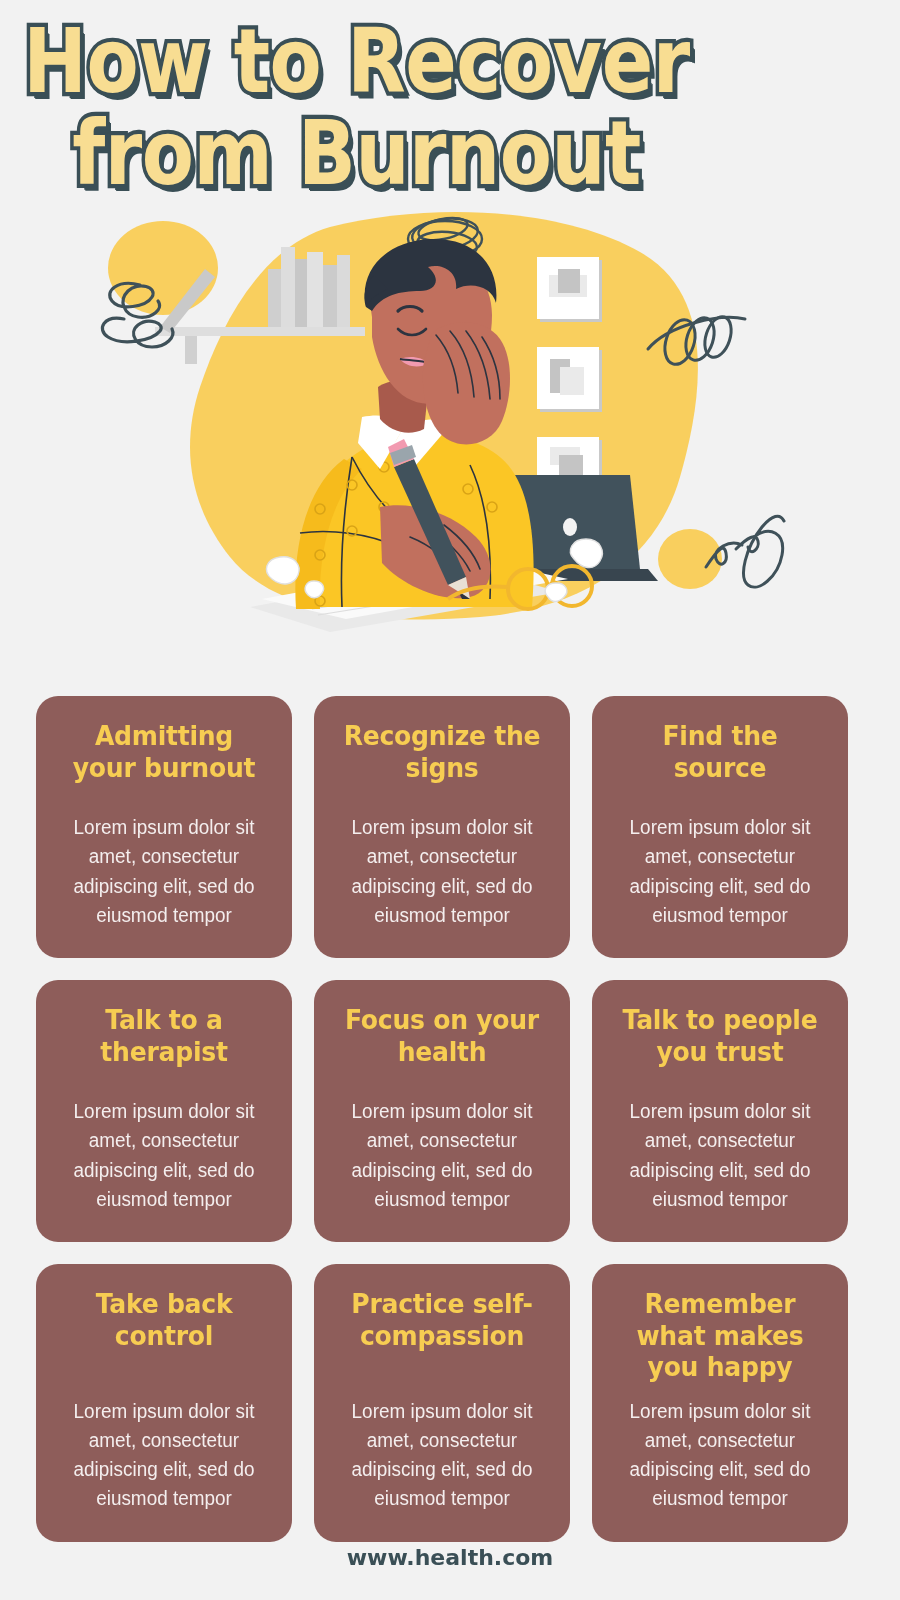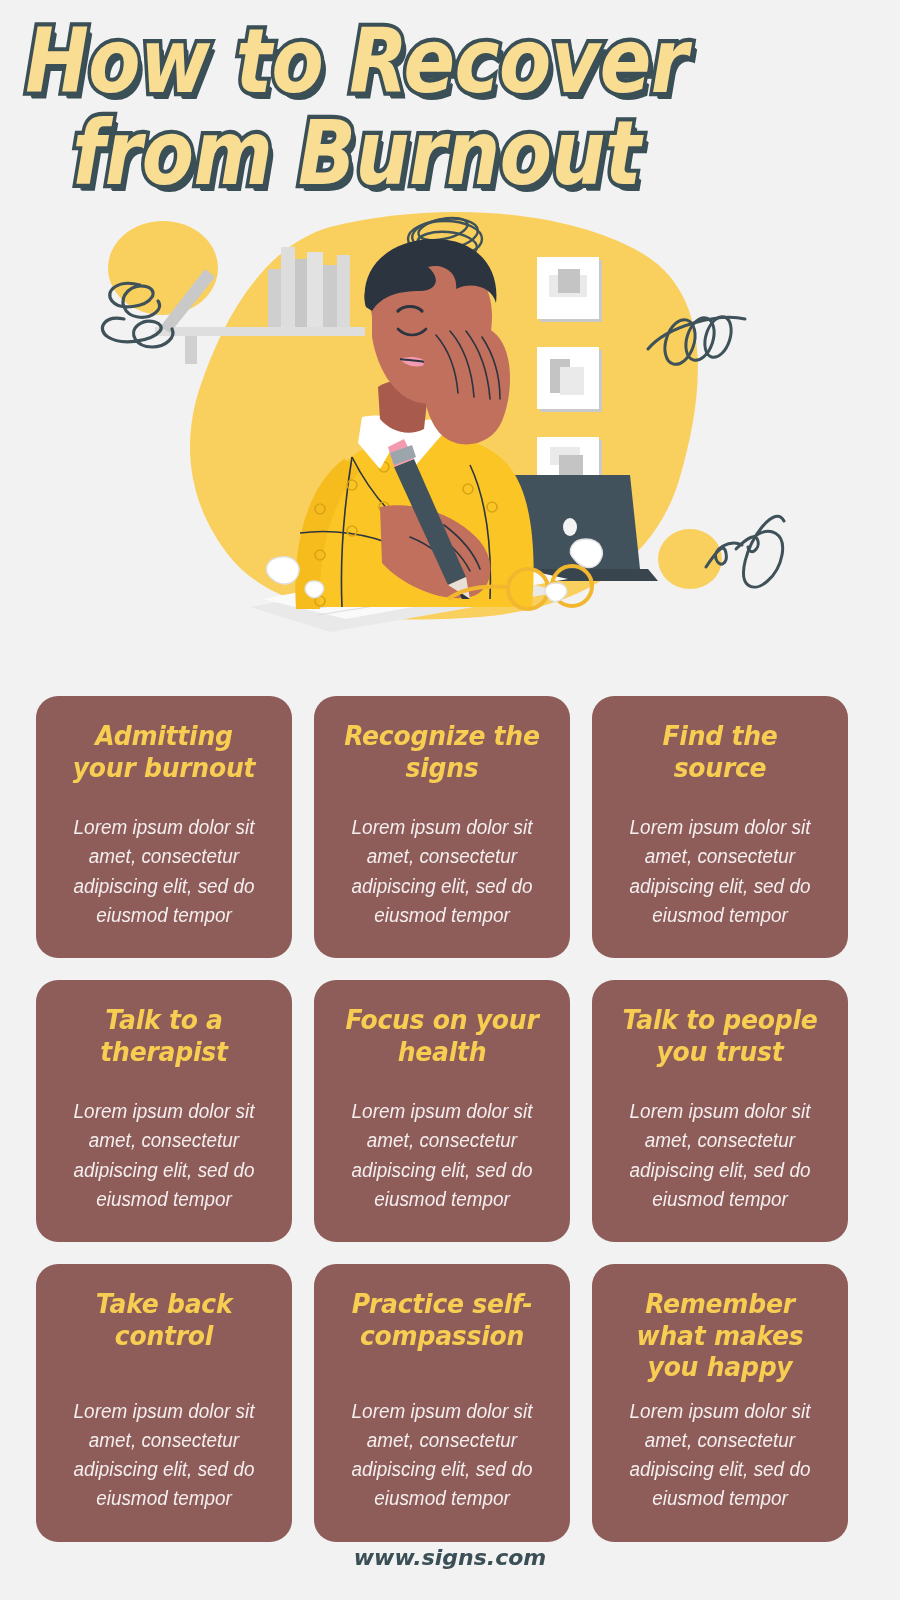--- a/index.html
+++ b/index.html
@@ -13,21 +13,20 @@
     font-family: "Liberation Sans", sans-serif;
     overflow: hidden;
     position: relative;
   }
   .page {
     width: 713px;
     height: 1600px;
     background: #f2f2f2;
     position: relative;
     box-sizing: border-box;
-    font-style: italic;
   }
 
   
   .title-block {
     padding-top: 18px;
     text-align: center;
   }
   .title-line {
     font-family: "DejaVu Sans", sans-serif;
     font-weight: 700;
@@ -332,15 +331,15 @@
         <p class="card-body">Lorem ipsum dolor sit amet, consectetur adipiscing elit, sed do eiusmod tempor</p>
       </div>
       <div class="card tall-title">
         <p class="card-title">Remember what makes you happy</p>
         <p class="card-body">Lorem ipsum dolor sit amet, consectetur adipiscing elit, sed do eiusmod tempor</p>
       </div>
     </div>
 
   </div>
 
-  <div class="footer">www.signs.com</div>
+  <div class="footer">www.health.com</div>
 
 </div>
 
 </body></html>

